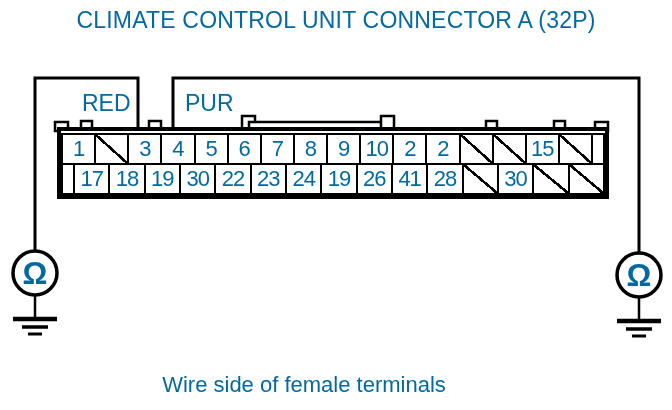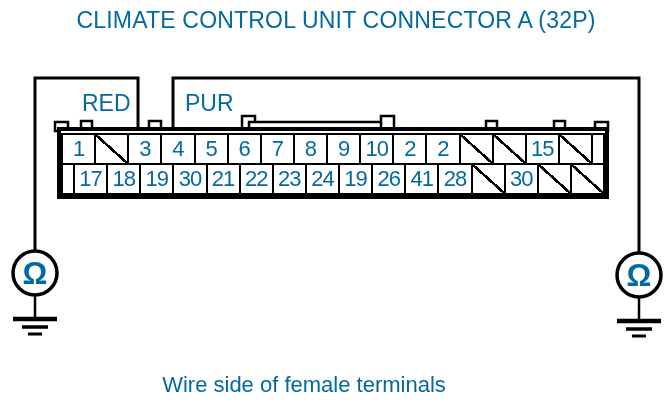--- a/index.html
+++ b/index.html
@@ -110,21 +110,20 @@
       <div class="cell">15</div>
       <div class="cell hatched"></div>
       <div class="cell spacer"></div>
     </div>
     <div class="row bottom">
       <div class="cell spacer"></div>
       <div class="cell">17</div>
       <div class="cell">18</div>
       <div class="cell">19</div>
       <div class="cell">30</div>
-      <div class="cell">21</div>
       <div class="cell">22</div>
       <div class="cell">23</div>
       <div class="cell">24</div>
       <div class="cell">19</div>
       <div class="cell">26</div>
       <div class="cell">41</div>
       <div class="cell">28</div>
       <div class="cell hatched"></div>
       <div class="cell">30</div>
       <div class="cell hatched"></div>

